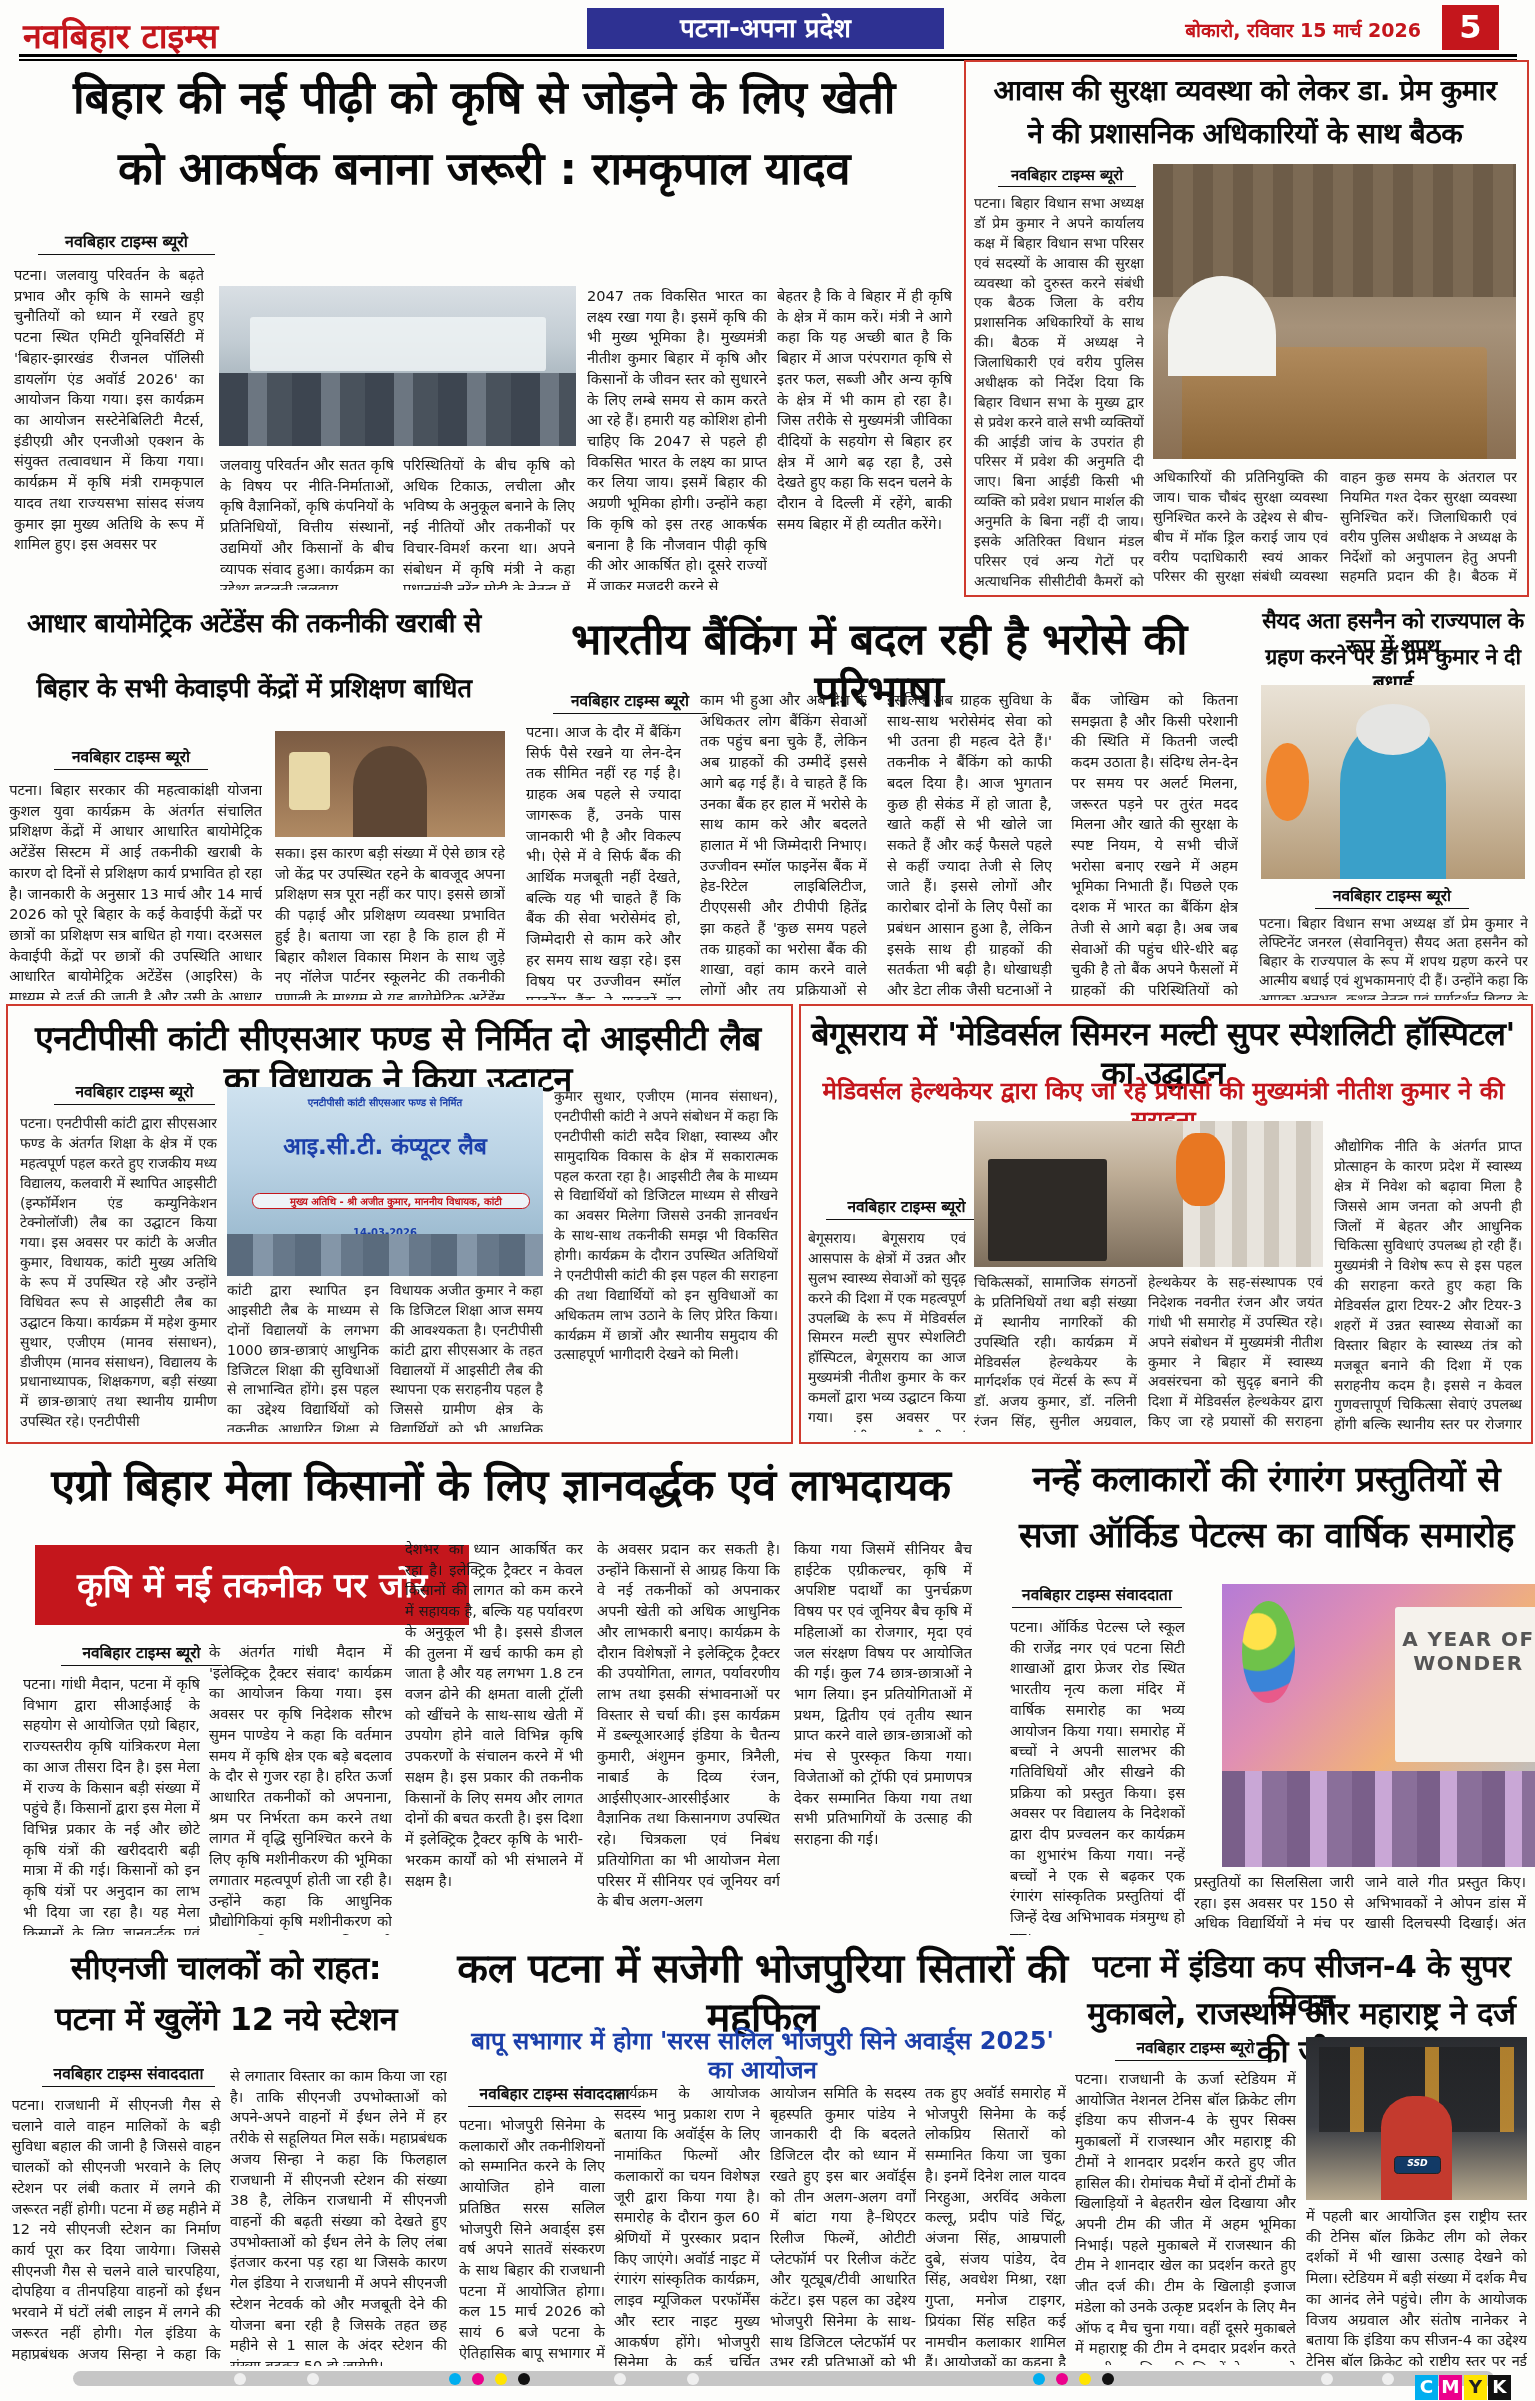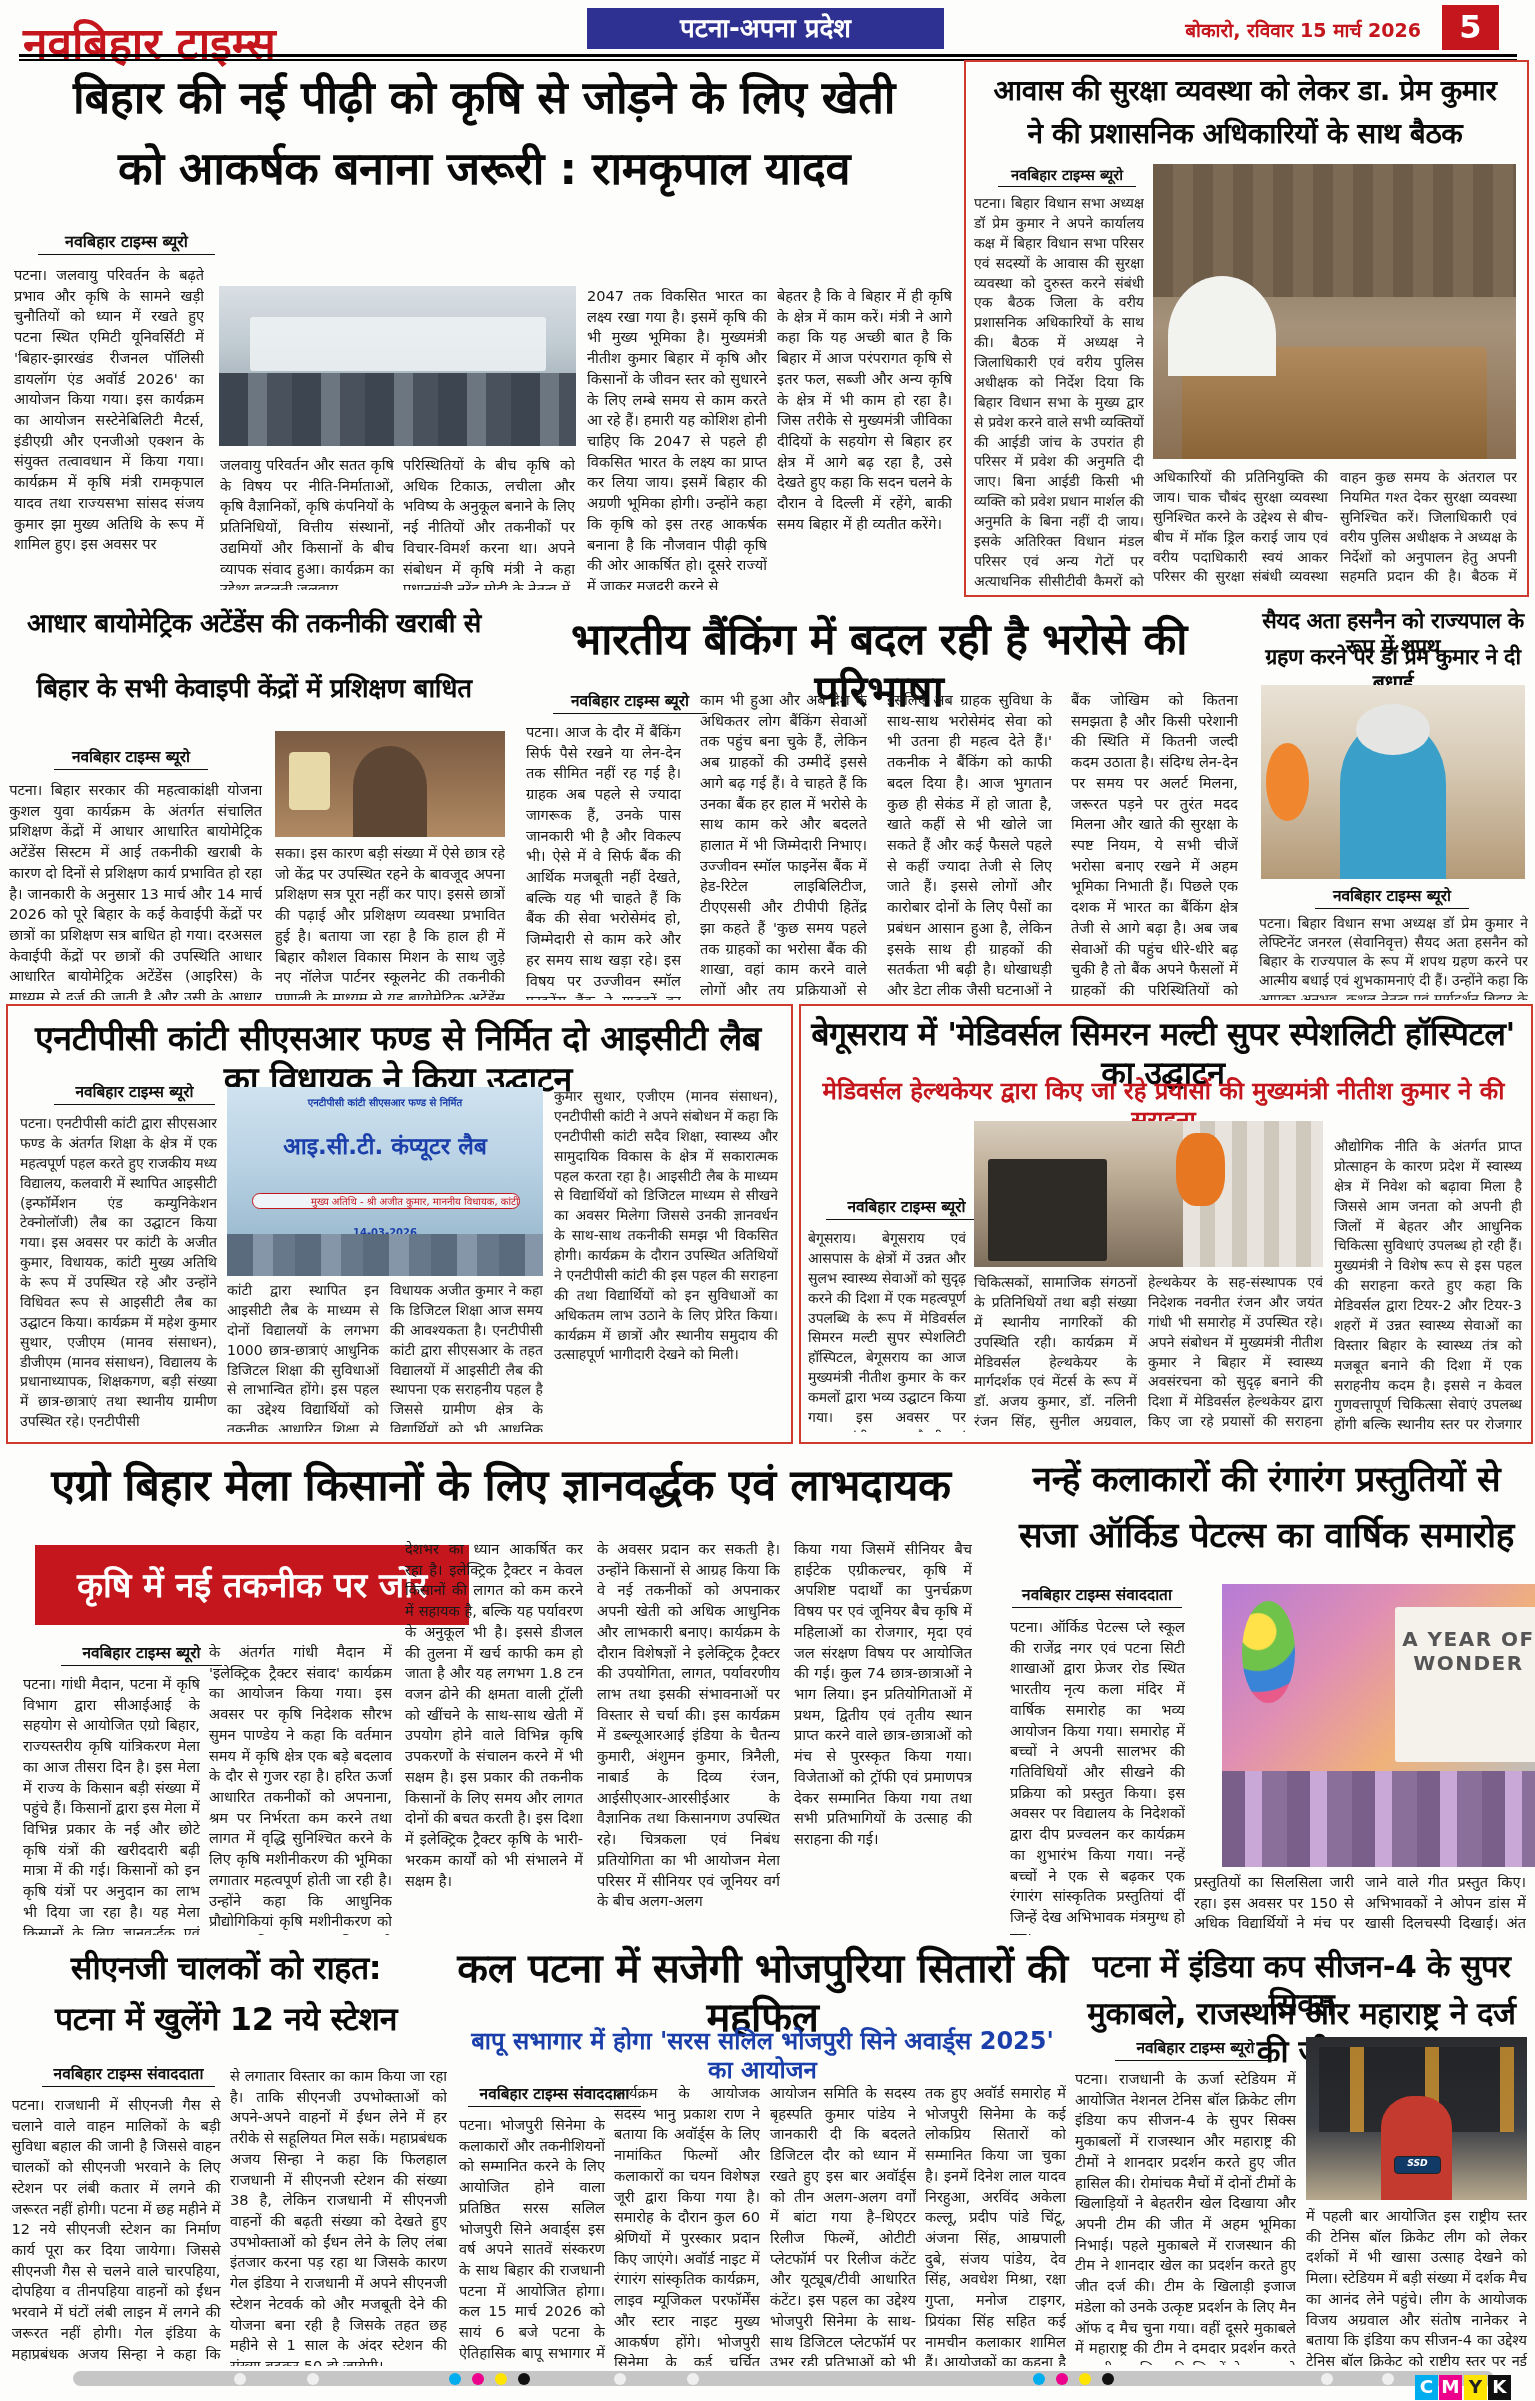--- a/index.html
+++ b/index.html
@@ -18,21 +18,21 @@
   .sub-blue{position:absolute;color:#1b3faa;font-weight:800;text-align:center;line-height:1.2;}
   .dot{position:absolute;width:12.3px;height:12.3px;border-radius:50%;}
   .cmyk{position:absolute;width:23px;height:24.6px;font-weight:bold;font-size:18.4px;
         text-align:center;line-height:24.6px;}
 </style>
 </head>
 <body>
 
 <div class="page">
 
-  <div class="abs masthead-red" style="left:23px;top:12.3px;font-size:44px;">नवबिहार टाइम्स</div>
+  <div class="abs masthead-red" style="left:23px;top:12.3px;font-size:34px;">नवबिहार टाइम्स</div>
   <div class="abs" style="left:587px;top:7.7px;width:357px;height:41px;background:#2e3192;color:#fff;font-weight:800;font-size:26px;text-align:center;line-height:41px;">पटना-अपना प्रदेश</div>
   <div class="abs masthead-red" style="left:1075px;top:17px;width:346px;font-size:19px;text-align:right;">बोकारो, रविवार 15 मार्च 2026</div>
   <div class="abs" style="left:1442px;top:4.6px;width:57px;height:45px;background:#c4161c;color:#fff;font-weight:800;font-size:32px;text-align:center;line-height:45px;">5</div>
   <div class="abs" style="left:19px;top:54px;width:1498px;height:3.1px;background:#000;"></div>
   <div class="abs" style="left:19px;top:59px;width:1498px;height:1.5px;background:#000;"></div>
 
   <div class="hl" style="left:11.5px;top:71px;width:945px;font-size:45px;">बिहार की नई पीढ़ी को कृषि से जोड़ने के लिए खेती</div>
   <div class="hl" style="left:11.5px;top:142px;width:945px;font-size:45px;">को आकर्षक बनाना जरूरी : रामकृपाल यादव</div>
   <div class="byline" style="left:38px;top:230px;width:177px;">नवबिहार टाइम्स ब्यूरो</div>
   <div class="col" style="left:14px;top:265px;width:190px;height:326px;">पटना। जलवायु परिवर्तन के बढ़ते प्रभाव और कृषि के सामने खड़ी चुनौतियों को ध्यान में रखते हुए पटना स्थित एमिटी यूनिवर्सिटी में 'बिहार-झारखंड रीजनल पॉलिसी डायलॉग एंड अवॉर्ड 2026' का आयोजन किया गया। इस कार्यक्रम का आयोजन सस्टेनेबिलिटी मैटर्स, इंडीएग्री और एनजीओ एक्शन के संयुक्त तत्वावधान में किया गया। कार्यक्रम में कृषि मंत्री रामकृपाल यादव तथा राज्यसभा सांसद संजय कुमार झा मुख्य अतिथि के रूप में शामिल हुए। इस अवसर पर</div>
@@ -85,21 +85,21 @@
   <div class="byline" style="left:1315px;top:885px;width:154px;font-size:15.4px;">नवबिहार टाइम्स ब्यूरो</div>
   <div class="col" style="left:1259px;top:914px;width:269px;height:86px;font-size:14px;line-height:1.35;">पटना। बिहार विधान सभा अध्यक्ष डॉ प्रेम कुमार ने लेफ्टिनेंट जनरल (सेवानिवृत्त) सैयद अता हसनैन को बिहार के राज्यपाल के रूप में शपथ ग्रहण करने पर आत्मीय बधाई एवं शुभकामनाएं दी हैं। उन्होंने कहा कि आपका अनुभव, कुशल नेतृत्व एवं मार्गदर्शन बिहार के उज्जवल, समृद्ध और प्रगतिशील भविष्य का पथ प्रदर्शित करेगा।</div>
 
   <div class="redbox" style="left:6.1px;top:1004px;width:783px;height:436px;"></div>
   <div class="hl" style="left:15.4px;top:1018px;width:765px;font-size:34px;">एनटीपीसी कांटी सीएसआर फण्ड से निर्मित दो आइसीटी लैब का विधायक ने किया उद्घाटन</div>
   <div class="byline" style="left:54px;top:1081px;width:161px;font-size:15.4px;">नवबिहार टाइम्स ब्यूरो</div>
   <div class="col" style="left:20px;top:1114px;width:197px;height:318px;font-size:14px;">पटना। एनटीपीसी कांटी द्वारा सीएसआर फण्ड के अंतर्गत शिक्षा के क्षेत्र में एक महत्वपूर्ण पहल करते हुए राजकीय मध्य विद्यालय, कलवारी में स्थापित आइसीटी (इन्फॉर्मेशन एंड कम्युनिकेशन टेक्नोलॉजी) लैब का उद्घाटन किया गया। इस अवसर पर कांटी के अजीत कुमार, विधायक, कांटी मुख्य अतिथि के रूप में उपस्थित रहे और उन्होंने विधिवत रूप से आइसीटी लैब का उद्घाटन किया। कार्यक्रम में महेश कुमार सुथार, एजीएम (मानव संसाधन), डीजीएम (मानव संसाधन), विद्यालय के प्रधानाध्यापक, शिक्षकगण, बड़ी संख्या में छात्र-छात्राएं तथा स्थानीय ग्रामीण उपस्थित रहे। एनटीपीसी</div>
   <div class="photo" style="left:227px;top:1087px;width:316px;height:189px;background:linear-gradient(180deg,#cfe2ef 0%,#b9d2e4 40%,#8fb0c6 100%);">
     <div class="abs" style="left:4%;top:4%;width:92%;height:20%;color:#1b3faa;font-size:10px;font-weight:bold;text-align:center;">एनटीपीसी कांटी सीएसआर फण्ड से निर्मित</div>
     <div class="abs" style="left:6%;top:22%;width:88%;color:#1b3faa;font-size:23px;font-weight:800;text-align:center;">आइ.सी.टी. कंप्यूटर लैब</div>
-    <div class="abs" style="left:8%;top:56%;width:84%;color:#c4161c;font-size:10px;font-weight:normal;text-align:right;background:#ffffffcc;border:0.8px solid #c4161c;border-radius:7.7px;">मुख्य अतिथि - श्री अजीत कुमार, माननीय विधायक, कांटी</div>
+    <div class="abs" style="left:8%;top:56%;width:84%;color:#c4161c;font-size:10px;font-weight:bold;text-align:center;background:#ffffffcc;border:0.8px solid #c4161c;border-radius:7.7px;padding-left:10px;">मुख्य अतिथि - श्री अजीत कुमार, माननीय विधायक, कांटी</div>
     <div class="abs" style="left:38%;top:74%;width:24%;color:#1b3faa;font-size:10px;font-weight:bold;text-align:center;">14-03-2026</div>
     <div class="abs" style="left:0;bottom:0;width:100%;height:22%;background:repeating-linear-gradient(90deg,#5a6b7d 0 26px,#8496a8 26px 46px,#67788a 46px 68px);"></div>
   </div>
   <div class="col" style="left:227px;top:1281px;width:152px;height:151px;font-size:14px;">कांटी द्वारा स्थापित इन आइसीटी लैब के माध्यम से दोनों विद्यालयों के लगभग 1000 छात्र-छात्राएं आधुनिक डिजिटल शिक्षा की सुविधाओं से लाभान्वित होंगे। इस पहल का उद्देश्य विद्यार्थियों को तकनीक आधारित शिक्षा से जोड़ना तथा उनके सीखने के अनुभव को अधिक प्रभावी बनाना है। इस अवसर पर अपने संबोधन में</div>
   <div class="col" style="left:390px;top:1281px;width:153px;height:151px;font-size:14px;">विधायक अजीत कुमार ने कहा कि डिजिटल शिक्षा आज समय की आवश्यकता है। एनटीपीसी कांटी द्वारा सीएसआर के तहत विद्यालयों में आइसीटी लैब की स्थापना एक सराहनीय पहल है जिससे ग्रामीण क्षेत्र के विद्यार्थियों को भी आधुनिक शिक्षा की सुविधाएं प्राप्त होंगी और उनके भविष्य को नई दिशा मिलेगी। वहीं महेश</div>
   <div class="col" style="left:554px;top:1087px;width:224px;height:346px;font-size:14px;">कुमार सुथार, एजीएम (मानव संसाधन), एनटीपीसी कांटी ने अपने संबोधन में कहा कि एनटीपीसी कांटी सदैव शिक्षा, स्वास्थ्य और सामुदायिक विकास के क्षेत्र में सकारात्मक पहल करता रहा है। आइसीटी लैब के माध्यम से विद्यार्थियों को डिजिटल माध्यम से सीखने का अवसर मिलेगा जिससे उनकी ज्ञानवर्धन के साथ-साथ तकनीकी समझ भी विकसित होगी। कार्यक्रम के दौरान उपस्थित अतिथियों ने एनटीपीसी कांटी की इस पहल की सराहना की तथा विद्यार्थियों को इन सुविधाओं का अधिकतम लाभ उठाने के लिए प्रेरित किया। कार्यक्रम में छात्रों और स्थानीय समुदाय की उत्साहपूर्ण भागीदारी देखने को मिली।</div>
 
   <div class="redbox" style="left:799px;top:1004px;width:730px;height:436px;"></div>
   <div class="hl" style="left:806px;top:1015px;width:714px;font-size:32px;">बेगूसराय में 'मेडिवर्सल सिमरन मल्टी सुपर स्पेशलिटी हॉस्पिटल' का उद्घाटन</div>
   <div class="sub-red" style="left:810px;top:1077px;width:707px;font-size:24px;">मेडिवर्सल हेल्थकेयर द्वारा किए जा रहे प्रयासों की मुख्यमंत्री नीतीश कुमार ने की सराहना</div>

